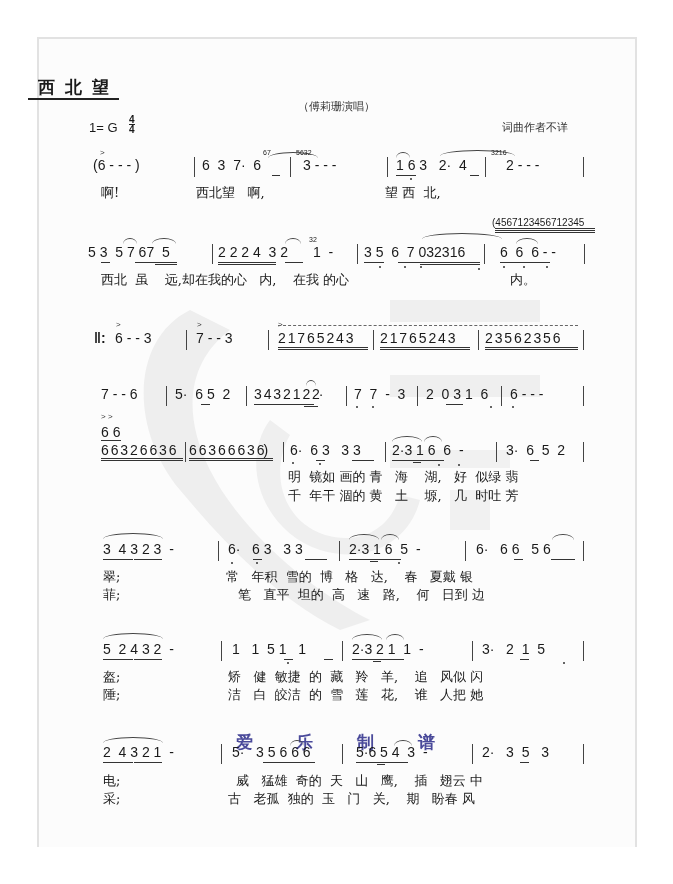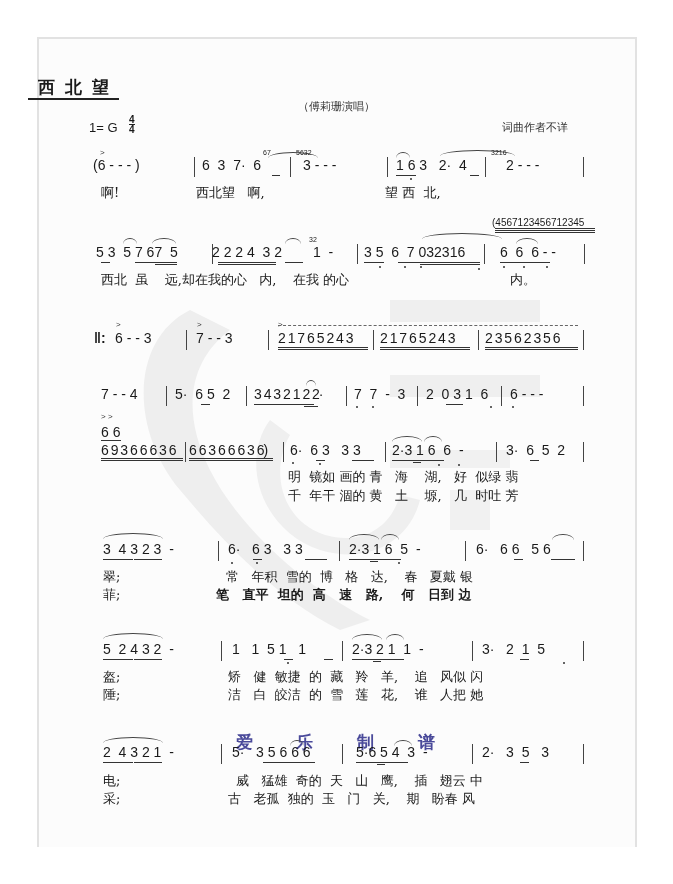--- a/index.html
+++ b/index.html
@@ -78,26 +78,26 @@
   <span class="ly" style="left:385px;top:184px;">望 西  北,</span>
 </div>
 
 <div>
   <span class="small" style="left:492px;top:217px;font-size:10px;">(4567123456712345</span>
   <div class="ul" style="left:495px;top:228px;width:100px;"></div>
   <div class="ul" style="left:495px;top:230px;width:100px;"></div>
   <div class="ul" style="left:495px;top:232px;width:100px;"></div>
   <div class="arc" style="left:123px;top:238px;width:14px;"></div>
   <div class="arc" style="left:152px;top:238px;width:24px;"></div>
-  <span class="n" style="left:96px;top:244px;">5 3  5 7 67  5</span>
+  <span class="n" style="left:88px;top:244px;">5 3  5 7 67  5</span>
   <div class="ul" style="left:101px;top:262px;width:9px;"></div>
   <div class="ul" style="left:135px;top:262px;width:42px;"></div>
   <div class="ul" style="left:155px;top:264px;width:22px;"></div>
   <div class="bar" style="left:212px;top:244px;"></div>
-  <span class="n" style="left:212px;top:244px;">2 2 2 4  3 2</span>
+  <span class="n" style="left:218px;top:244px;">2 2 2 4  3 2</span>
   <div class="ul" style="left:218px;top:262px;width:58px;"></div>
   <div class="ul" style="left:218px;top:264px;width:58px;"></div>
   <div class="arc" style="left:285px;top:238px;width:16px;"></div>
   <div class="ul" style="left:285px;top:262px;width:18px;"></div>
   <span class="small" style="left:309px;top:236px;">32</span>
   <span class="n" style="left:313px;top:244px;">1  -</span>
   <div class="bar" style="left:357px;top:244px;"></div>
   <span class="n" style="left:364px;top:244px;">3 5  6  7 032316</span>
   <div class="ul" style="left:364px;top:262px;width:20px;"></div>
   <div class="ul" style="left:398px;top:262px;width:82px;"></div>
@@ -137,21 +137,21 @@
   <div class="ul" style="left:380px;top:349px;width:90px;"></div>
   <div class="bar" style="left:478px;top:330px;"></div>
   <span class="n" style="left:485px;top:330px;letter-spacing:-1px;">2 3 5 6 2 3 5 6</span>
   <div class="ul" style="left:485px;top:347px;width:93px;"></div>
   <div class="ul" style="left:485px;top:349px;width:93px;"></div>
   <div class="bar" style="left:583px;top:330px;"></div>
   <div style="position:absolute;left:278px;top:325px;width:300px;border-top:1px dashed #666;"></div>
 </div>
 
 <div>
-  <span class="n" style="left:101px;top:386px;">7 - - 4</span>
+  <span class="n" style="left:101px;top:386px;">7 - - 6</span>
   <div class="bar" style="left:166px;top:386px;"></div>
   <span class="n" style="left:175px;top:386px;">5·  6 5  2</span>
   <div class="ul" style="left:201px;top:404px;width:9px;"></div>
   <div class="bar" style="left:246px;top:386px;"></div>
   <span class="n" style="left:254px;top:386px;letter-spacing:-1px;">3 4 3 2 1 2 2·</span>
   <div class="ul" style="left:254px;top:404px;width:60px;"></div>
   <div class="ul" style="left:304px;top:406px;width:14px;"></div>
   <div class="arc" style="left:306px;top:380px;width:10px;"></div>
   <div class="bar" style="left:346px;top:386px;"></div>
   <span class="n" style="left:354px;top:386px;">7  7  -  3</span>
@@ -164,21 +164,21 @@
   <div class="bar" style="left:501px;top:386px;"></div>
   <span class="n" style="left:510px;top:386px;">6 - - -</span>
   <div class="dot" style="left:512px;top:406px;"></div>
   <div class="bar" style="left:583px;top:386px;"></div>
 </div>
 
 <div>
   <span class="acc" style="left:101px;top:412px;">&gt; &gt;</span>
   <span class="n" style="left:101px;top:424px;">6 6</span>
   <div class="ul" style="left:101px;top:440px;width:20px;"></div>
-  <span class="n" style="left:101px;top:442px;letter-spacing:-1px;">6 9 3 6 6 6 3 6</span>
+  <span class="n" style="left:101px;top:442px;letter-spacing:-1px;">6 6 3 2 6 6 3 6</span>
   <div class="ul" style="left:101px;top:458px;width:82px;"></div>
   <div class="ul" style="left:101px;top:460px;width:82px;"></div>
   <div class="bar" style="left:185px;top:442px;"></div>
   <span class="n" style="left:189px;top:442px;letter-spacing:-1px;">6 6 3 6 6 6 3 6)</span>
   <div class="ul" style="left:189px;top:458px;width:84px;"></div>
   <div class="ul" style="left:189px;top:460px;width:84px;"></div>
   <div class="bar" style="left:283px;top:442px;"></div>
   <span class="n" style="left:290px;top:442px;">6·  6 3   3 3</span>
   <div class="dot" style="left:292px;top:462px;"></div>
   <div class="ul" style="left:316px;top:460px;width:9px;"></div>
@@ -220,21 +220,21 @@
   <div class="dot" style="left:398px;top:562px;"></div>
   <div class="bar" style="left:465px;top:541px;"></div>
   <span class="n" style="left:476px;top:541px;">6·   6 6   5 6</span>
   <div class="ul" style="left:514px;top:559px;width:9px;"></div>
   <div class="arc" style="left:552px;top:534px;width:22px;"></div>
   <div class="ul" style="left:551px;top:559px;width:24px;"></div>
   <div class="bar" style="left:583px;top:541px;"></div>
   <span class="ly" style="left:103px;top:568px;">翠;</span>
   <span class="ly" style="left:226px;top:568px;">常   年积  雪的  博   格   达,    春   夏戴 银</span>
   <span class="ly" style="left:103px;top:586px;">菲;</span>
-  <span class="ly" style="left:216px;top:586px;font-weight:bold;">笔   直平  坦的  高   速   路,    何   日到 边</span>
+  <span class="ly" style="left:238px;top:586px;">笔   直平  坦的  高   速   路,    何   日到 边</span>
 </div>
 
 <div>
   <div class="arc" style="left:103px;top:633px;width:60px;"></div>
   <span class="n" style="left:103px;top:641px;">5  2 4 3 2  -</span>
   <div class="ul" style="left:103px;top:659px;width:30px;"></div>
   <div class="ul" style="left:134px;top:659px;width:28px;"></div>
   <div class="bar" style="left:221px;top:641px;"></div>
   <span class="n" style="left:232px;top:641px;">1   1  5 1   1</span>
   <div class="ul" style="left:284px;top:659px;width:9px;"></div>

